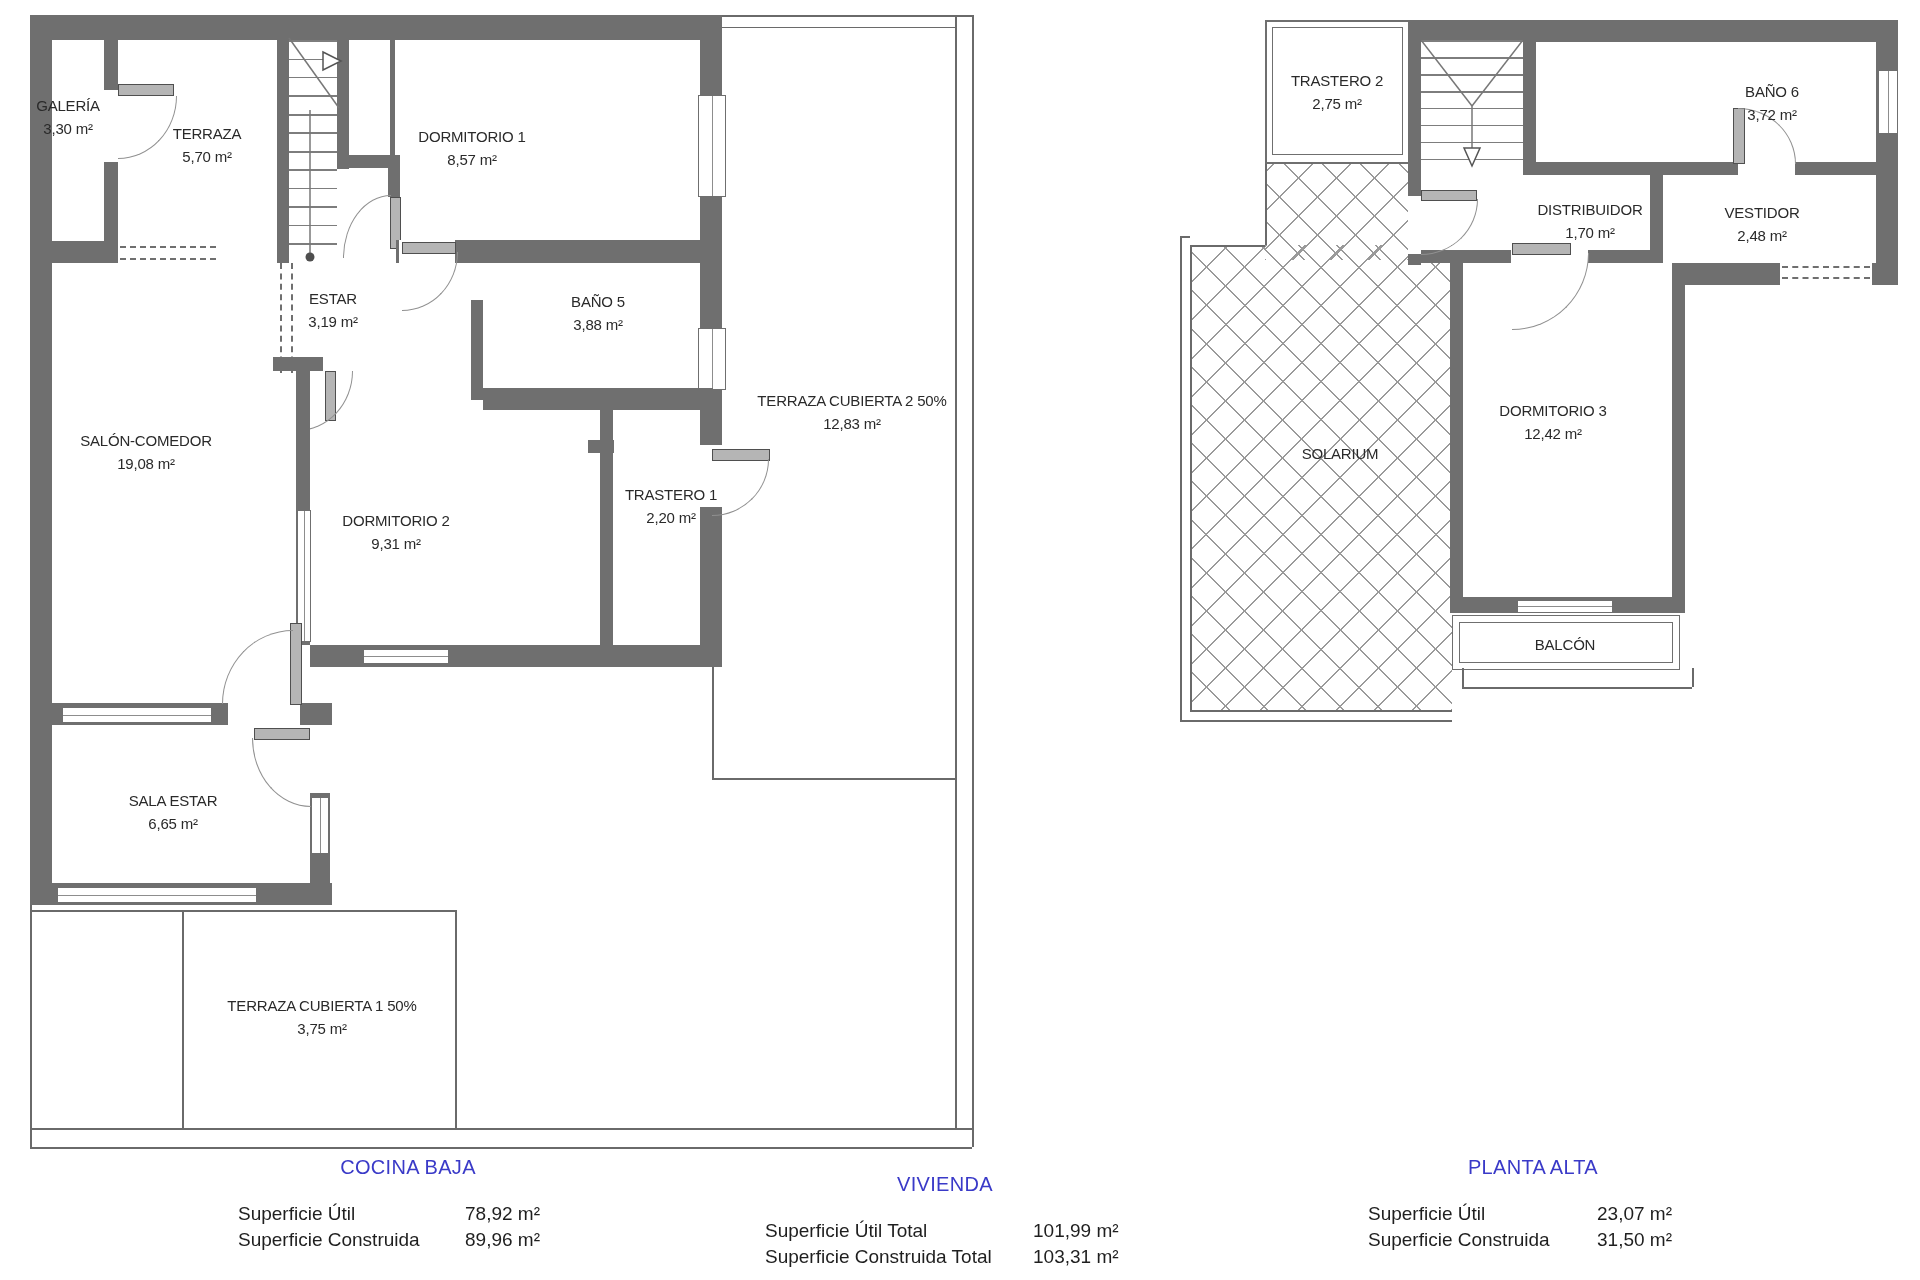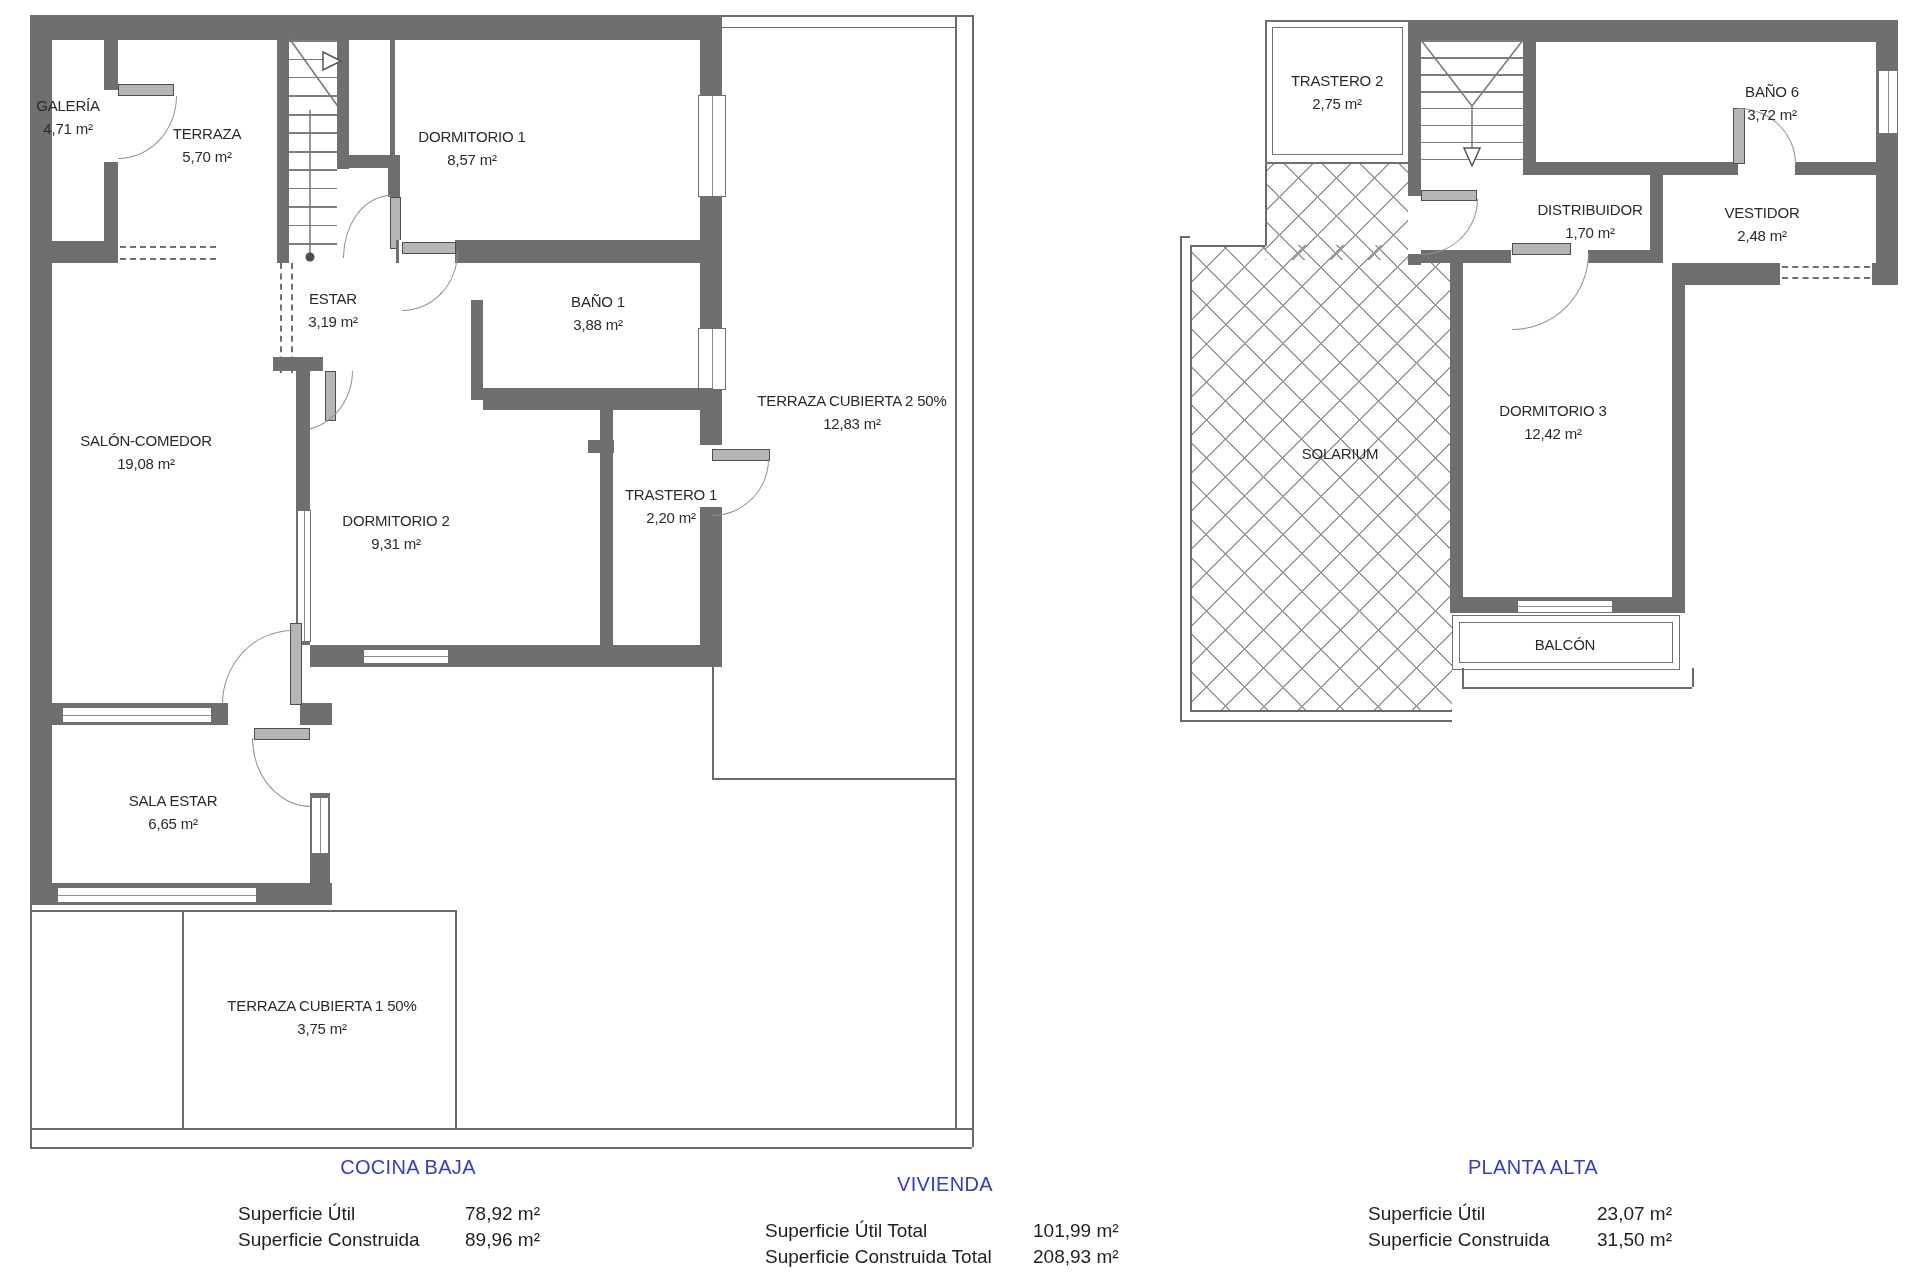--- a/index.html
+++ b/index.html
@@ -119,36 +119,36 @@
     <div class="w" style="left:310px;top:725px;width:20px;height:180px"></div>
     <div class="gap" style="left:310px;top:725px;width:20px;height:68px"></div>
     <div class="leaf" style="left:254px;top:728px;width:54px;height:10px"></div>
     <div class="arc arc-bl" style="left:252px;top:738px;width:58px;height:68px"></div>
     <div class="win winv" style="left:311px;top:797px;width:16px;height:55px"></div>
     <div class="w" style="left:30px;top:883px;width:302px;height:22px"></div>
     <div class="win winh" style="left:57px;top:887px;width:198px;height:14px"></div>
 
     <div class="rlabel" style="left:68px;top:117px">
       <div>GALERÍA</div>
-      <div>4,71 m²</div>
+      <div>3,30 m²</div>
     </div>
     <div class="rlabel" style="left:207px;top:145px">
       <div>TERRAZA</div>
       <div>5,70 m²</div>
     </div>
     <div class="rlabel" style="left:472px;top:148px">
       <div>DORMITORIO 1</div>
       <div>8,57 m²</div>
     </div>
     <div class="rlabel" style="left:333px;top:310px">
       <div>ESTAR</div>
       <div>3,19 m²</div>
     </div>
     <div class="rlabel" style="left:598px;top:313px">
-      <div>BAÑO 1</div>
+      <div>BAÑO 5</div>
       <div>3,88 m²</div>
     </div>
     <div class="rlabel" style="left:852px;top:412px">
       <div>TERRAZA CUBIERTA 2 50%</div>
       <div>12,83 m²</div>
     </div>
     <div class="rlabel" style="left:146px;top:452px">
       <div>SALÓN-COMEDOR</div>
       <div>19,08 m²</div>
     </div>
@@ -270,21 +270,21 @@
 
   <div class="summary sum-viv" style="left:765px;top:1172px;width:360px">
     <div class="stitle">VIVIENDA</div>
     <div class="srows">
       <div class="srow">
         <div class="slabel">Superficie Útil Total</div>
         <div class="svalue">101,99 m²</div>
       </div>
       <div class="srow">
         <div class="slabel">Superficie Construida Total</div>
-        <div class="svalue">208,93 m²</div>
+        <div class="svalue">103,31 m²</div>
       </div>
     </div>
   </div>
 
   <div class="summary sum-alta" style="left:1368px;top:1155px;width:330px">
     <div class="stitle">PLANTA ALTA</div>
     <div class="srows">
       <div class="srow">
         <div class="slabel">Superficie Útil</div>
         <div class="svalue">23,07 m²</div>

